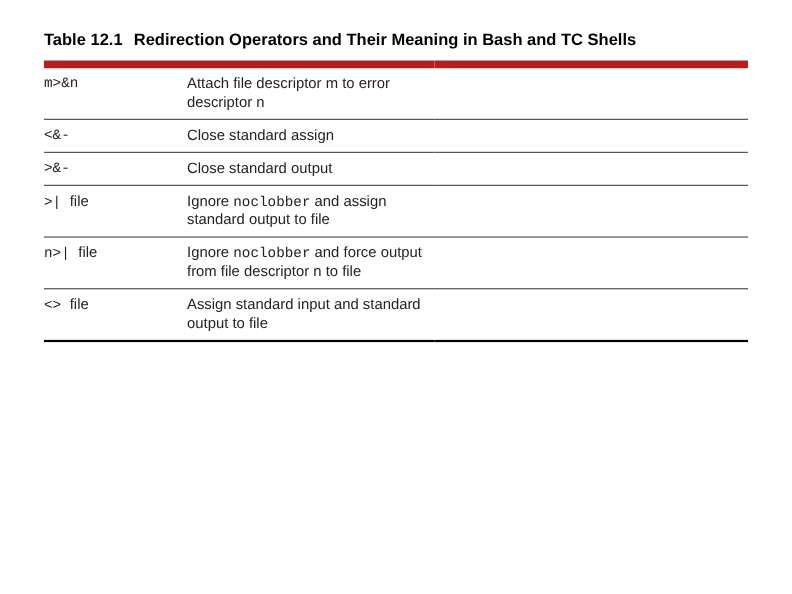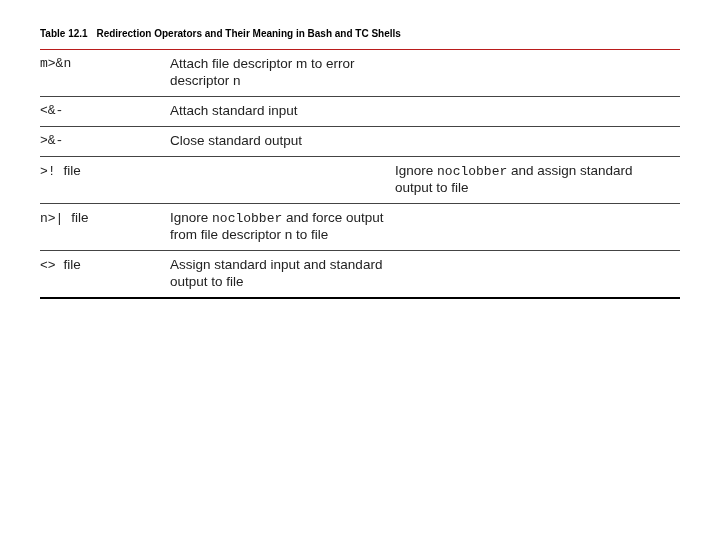--- a/index.html
+++ b/index.html
@@ -9,21 +9,21 @@
     height: 540px;
     background: #fff;
     font-family: "Segoe UI", "Helvetica Neue", Arial, sans-serif;
     color: #000;
   }
   .page {
     padding: 28px 40px 10px 40px;
   }
   .caption {
     font-family: Arial, Helvetica, sans-serif;
-    font-size: 10px;
+    font-size: 15px;
     font-weight: bold;
     color: #000;
     margin-bottom: 10px;
     white-space: nowrap;
   }
   .caption .num {
     font-weight: bold;
   }
   .caption .title {
     font-weight: bold;
@@ -39,21 +39,21 @@
   }
   table.ref td {
     vertical-align: top;
     padding: 6px 8px 6px 0;
     font-size: 13.5px;
     line-height: 1.25;
     color: #222;
     border-top: 1px solid #444;
   }
   table.ref tr:first-child td {
-    border-top: 1px solid #b91c1c;
+    border-top: 7px solid #b91c1c;
     margin-left: 40px;
   }
   table.ref tr:last-child td {
     border-bottom: 2px solid #000;
     margin-left: 28px;
   }
   col.c1 { width: 130px; }
   col.c2 { width: 225px; }
   col.c3 { width: auto; }
   .mono {
@@ -76,32 +76,32 @@
         <col class="c3">
     </colgroup>
     <tbody id="tbody">
         <tr>
           <td style="font-family: Consolas, Menlo, &quot;Courier New&quot;, monospace; font-size: 13px;"><span class="mono">m&gt;&amp;n</span></td>
           <td>Attach file descriptor m to error descriptor n</td>
           <td></td>
         </tr>
         <tr>
           <td style="font-family: Consolas, Menlo, &quot;Courier New&quot;, monospace; font-size: 13px;"><span class="mono">&lt;&amp;-</span></td>
-          <td>Attach standard input</td>
+          <td>Close standard assign</td>
           <td></td>
         </tr>
         <tr>
           <td style="font-family: Consolas, Menlo, &quot;Courier New&quot;, monospace; font-size: 13px;"><span class="mono">&gt;&amp;-</span></td>
           <td>Close standard output</td>
           <td></td>
         </tr>
         <tr>
-          <td style="font-family: Consolas, Menlo, &quot;Courier New&quot;, monospace; font-size: 13px;"><span class="mono">&gt;! <span class="norm" style="font-family: &quot;Segoe UI&quot;, &quot;Helvetica Neue&quot;, Arial, sans-serif; font-size: 13.5px;">file</span></span></td>
+          <td style="font-family: Consolas, Menlo, &quot;Courier New&quot;, monospace; font-size: 13px;"><span class="mono">&gt;| <span class="norm" style="font-family: &quot;Segoe UI&quot;, &quot;Helvetica Neue&quot;, Arial, sans-serif; font-size: 13.5px;">file</span></span></td>
+          <td>Ignore <span class="mono">noclobber</span> and assign standard output to file</td>
           <td></td>
-          <td>Ignore <span class="mono">noclobber</span> and assign standard output to file</td>
         </tr>
         <tr>
           <td style="font-family: Consolas, Menlo, &quot;Courier New&quot;, monospace; font-size: 13px;"><span class="mono">n&gt;| <span class="norm" style="font-family: &quot;Segoe UI&quot;, &quot;Helvetica Neue&quot;, Arial, sans-serif; font-size: 13.5px;"> file</span></span></td>
           <td>Ignore <span class="mono">noclobber</span> and force output from file descriptor n to file</td>
           <td></td>
         </tr>
         <tr>
           <td style="font-family: Consolas, Menlo, &quot;Courier New&quot;, monospace; font-size: 13px;"><span class="mono">&lt;&gt; <span class="norm" style="font-family: &quot;Segoe UI&quot;, &quot;Helvetica Neue&quot;, Arial, sans-serif; font-size: 13.5px;"> file</span></span></td>
           <td>Assign standard input and standard output to file</td>
           <td></td>

